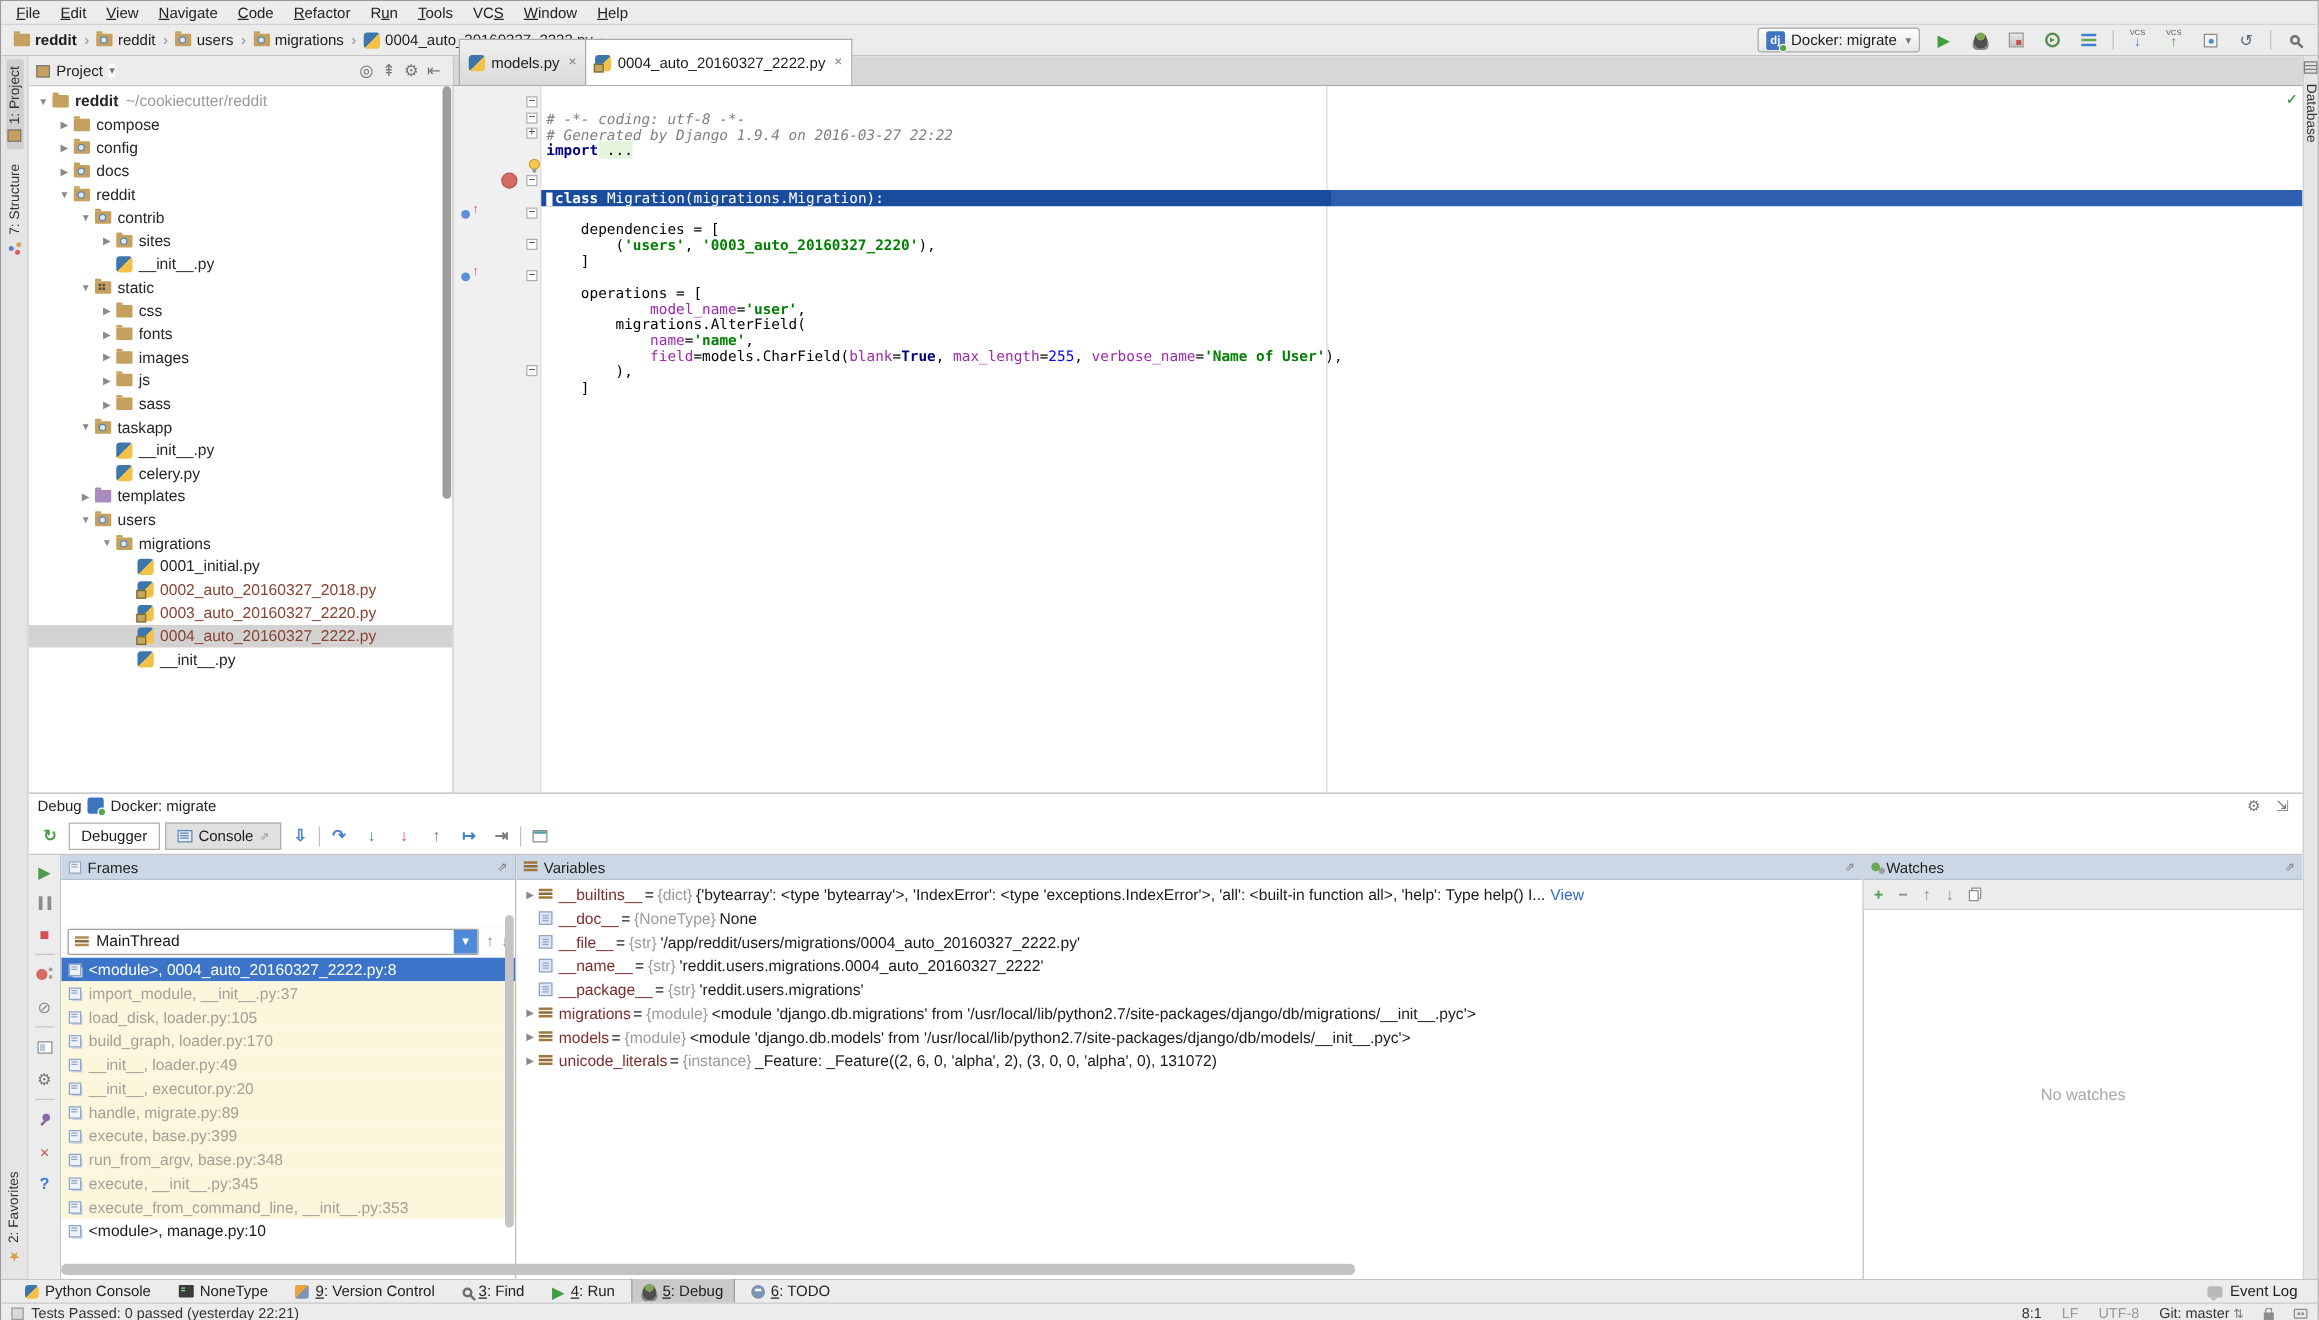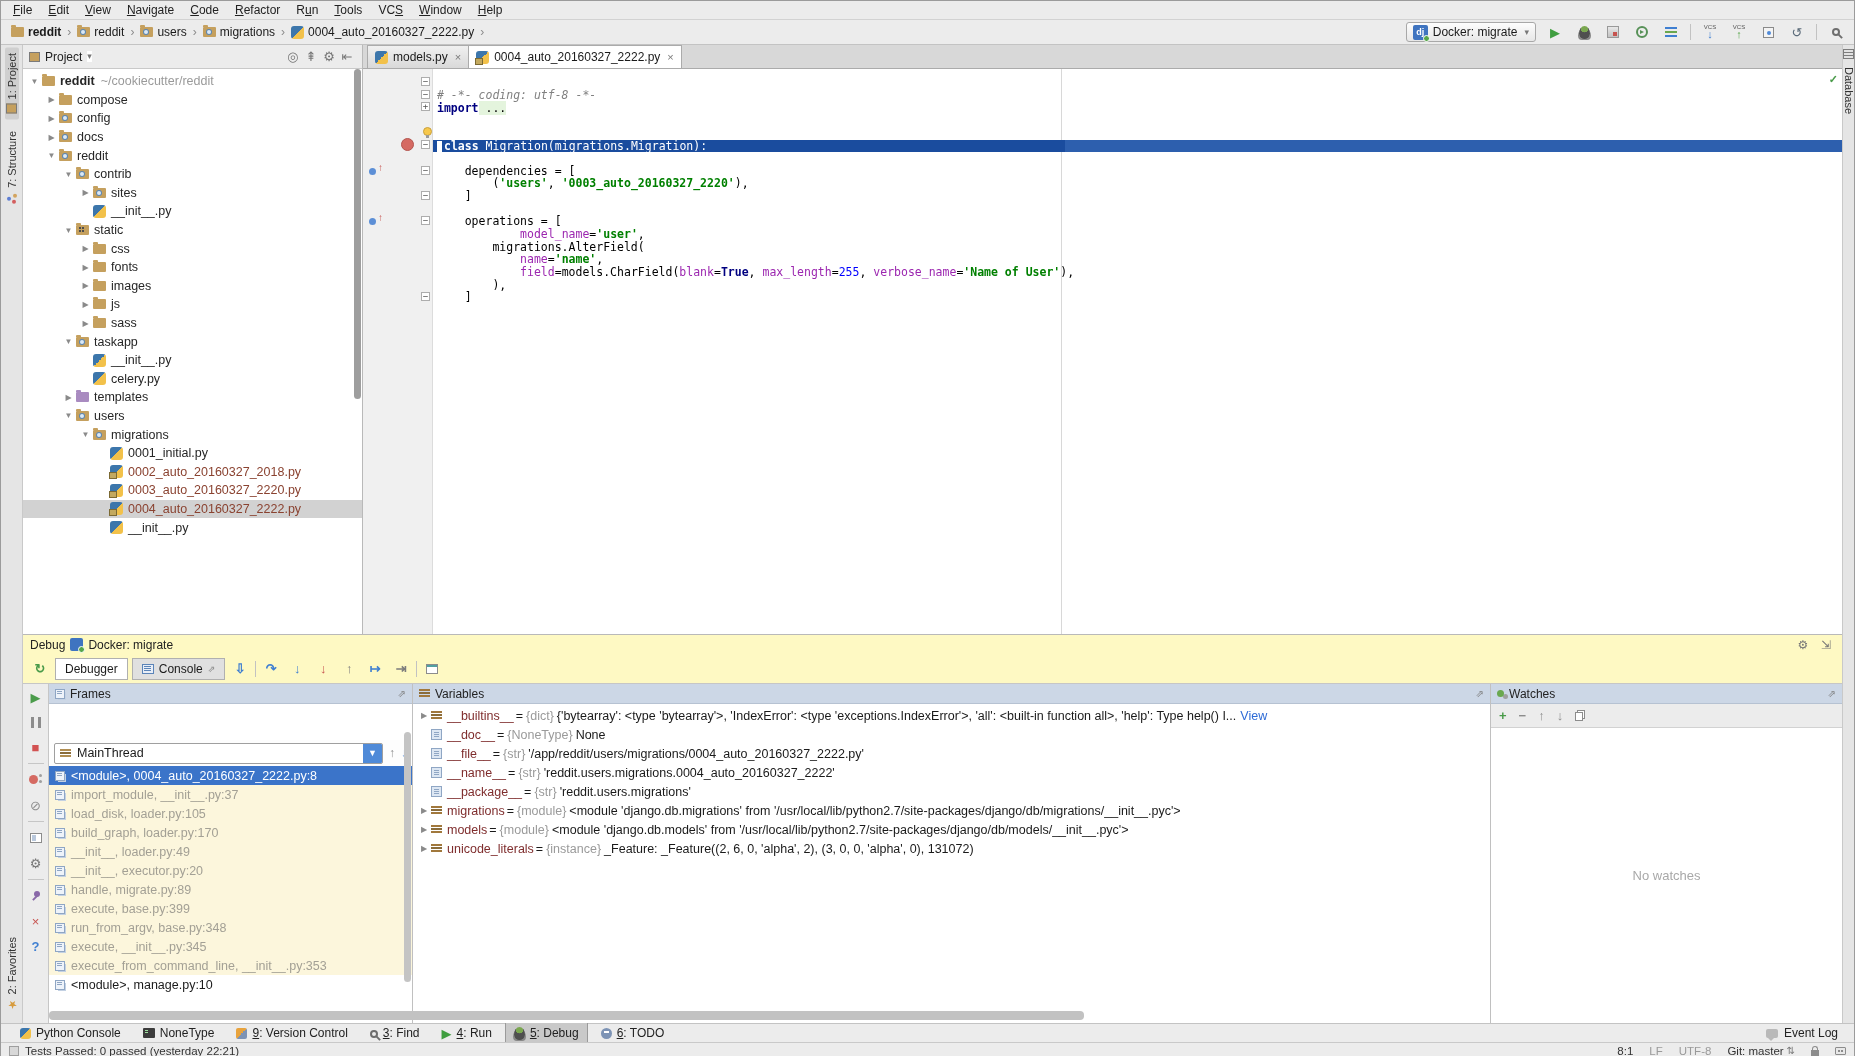--- a/index.html
+++ b/index.html
@@ -121,21 +121,21 @@
   .tarr{width:15px;flex:none;font-size:8px;color:#8a8a8a;text-align:center;}
   .tlabel{margin-left:5px;color:#262626;}
   .tlabel.bold{font-weight:bold;}
   .tlabel.vcscol{color:#8a4230;}
   .tsuffix{color:#9a9a9a;margin-left:6px;}
   .pscroll{position:absolute;right:1px;top:24px;width:7px;height:330px;background:#9e9e9e;border-radius:4px;}
 
   
   .editor{flex:1;display:flex;flex-direction:column;min-width:0;background:#fff;}
   .etabs{height:24px;flex:none;background:#d8d8d8;border-bottom:1px solid #ababab;display:flex;align-items:flex-end;padding-left:4px;}
-  .etab{height:23px;display:flex;align-items:center;gap:5px;padding:0 7px;border:1px solid #ababab;border-bottom:none;background:linear-gradient(#f0f0f0,#d9d9d9);margin-right:-1px;font-size:12px;}
+  .etab{height:37px;display:flex;align-items:center;gap:5px;padding:0 7px;border:1px solid #ababab;border-bottom:none;background:linear-gradient(#f0f0f0,#d9d9d9);margin-right:-1px;font-size:12px;}
   .etab.active{background:#fff;}
   .tabx{color:#7a7a7a;font-size:11px;margin-left:2px;}
   .ecode{flex:1;position:relative;overflow:hidden;background:#fff;}
   .gutter{position:absolute;left:0;top:0;bottom:0;width:70px;background:#f0f0f0;border-right:1px solid #dcdcdc;}
   .gitem{position:absolute;}
   .marginguide{position:absolute;left:698px;top:0;bottom:0;width:1px;background:#d8d8d8;}
   .lines{position:absolute;left:70px;right:0;top:20px;font-family:"DejaVu Sans Mono",monospace;font-size:11.5px;}
   .line{height:12.65px;line-height:12.65px;white-space:pre;padding-left:4px;position:relative;}
   .line.exec{background:linear-gradient(to right,#1a4c9e 0,#1a4c9e 632px,#2d5fae 632px);}
   .line.exec span{color:#fff !important;}
@@ -143,21 +143,21 @@
   .tok-c{color:#808080;font-style:italic;}
   .tok-k{color:#000080;font-weight:bold;}
   .tok-s{color:#008000;font-weight:bold;}
   .tok-n{color:#0000ff;}
   .tok-a{color:#9c27b0;}
   .tok-p{color:#000;}
   .tok-f{background:#e4f4dd;color:#000;}
   .echeck{position:absolute;right:4px;top:4px;color:#4a9b4a;font-size:11px;font-weight:bold;}
 
   
-  .debug{height:389px;flex:none;border-top:1px solid #b9b9b9;background:#fef9c3;display:flex;flex-direction:column;position:relative;}
+  .debug{height:389px;flex:none;border-top:1px solid #b9b9b9;background:#ffffff;display:flex;flex-direction:column;position:relative;}
   .dtitle{height:19px;flex:none;display:flex;align-items:center;gap:5px;padding:0 7px;font-size:12px;color:#222;}
   .dtitle .ic-dj{width:13px;height:13px;line-height:13px;font-size:8px;}
   .dtitle .spacer{flex:1;}
   .dtitle .hico{color:#767676;font-size:12px;width:18px;text-align:center;}
   .dtabs{height:30px;flex:none;display:flex;align-items:center;gap:4px;padding:0 6px;border-bottom:1px solid #c6c6c6;}
   .dtab{height:22px;display:flex;align-items:center;gap:5px;padding:0 9px;border:1px solid #b0b0b0;background:#e0e0e0;font-size:12px;}
   .dtab.active{background:#fff;}
   .dtab .flt{color:#8c8c8c;font-size:9px;}
   .stepico{width:22px;height:22px;display:inline-flex;align-items:center;justify-content:center;font-size:13px;font-weight:bold;}
   .dbody{flex:1;display:flex;min-height:0;}
@@ -491,20 +491,21 @@
                 <span class="gitem ic-fold" style="left: 58px; top: 71.25px;">−</span>
                 <span class="gitem ic-attrg" style="left: 6px; top: 94.55px;"></span>
                 <span class="gitem ic-fold" style="left: 58px; top: 96.55px;">−</span>
                 <span class="gitem ic-fold" style="left: 58px; top: 121.85px;">−</span>
                 <span class="gitem ic-attrg" style="left: 6px; top: 145.15px;"></span>
                 <span class="gitem ic-fold" style="left: 58px; top: 147.15px;">−</span>
                 <span class="gitem ic-fold" style="left: 58px; top: 223.05px;">−</span>
               </div>
             <div class="lines" id="lines">
                 <div class="line"><span class="tok-c"># -*- coding: utf-8 -*-</span></div>
+                <div class="line"><span class="tok-c"># Generated by Django 1.9.4 on 2016-03-27 22:22</span></div>
                 <div class="line"><span class="tok-k">import</span><span class="tok-f"> ...</span></div>
                 <div class="line"></div>
                 <div class="line"></div>
                 <div class="line exec"><span class="caret"></span><span class="tok-k">class</span><span class="tok-p"> Migration(migrations.Migration):</span></div>
                 <div class="line"></div>
                 <div class="line"><span class="tok-p">    dependencies = [</span></div>
                 <div class="line"><span class="tok-p">        (</span><span class="tok-s">'users'</span><span class="tok-p">, </span><span class="tok-s">'0003_auto_20160327_2220'</span><span class="tok-p">),</span></div>
                 <div class="line"><span class="tok-p">    ]</span></div>
                 <div class="line"></div>
                 <div class="line"><span class="tok-p">    operations = [</span></div>

